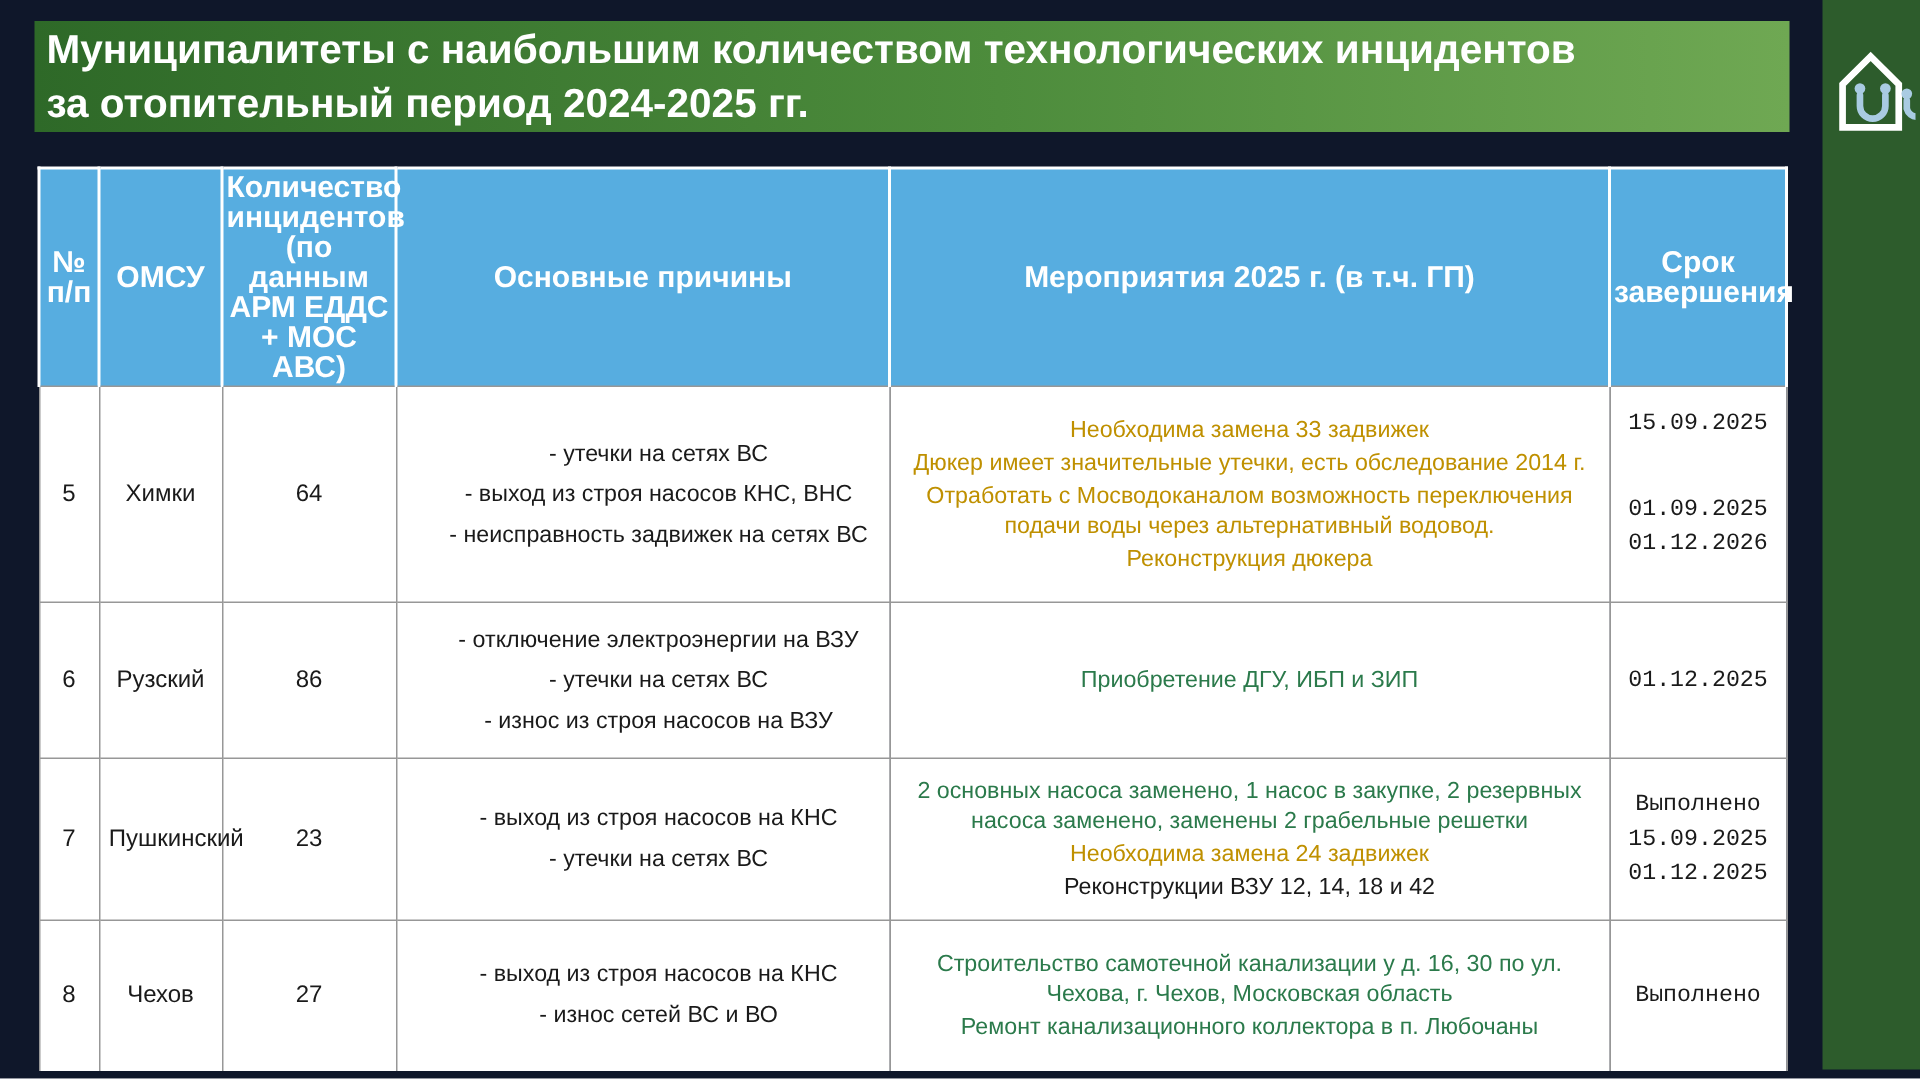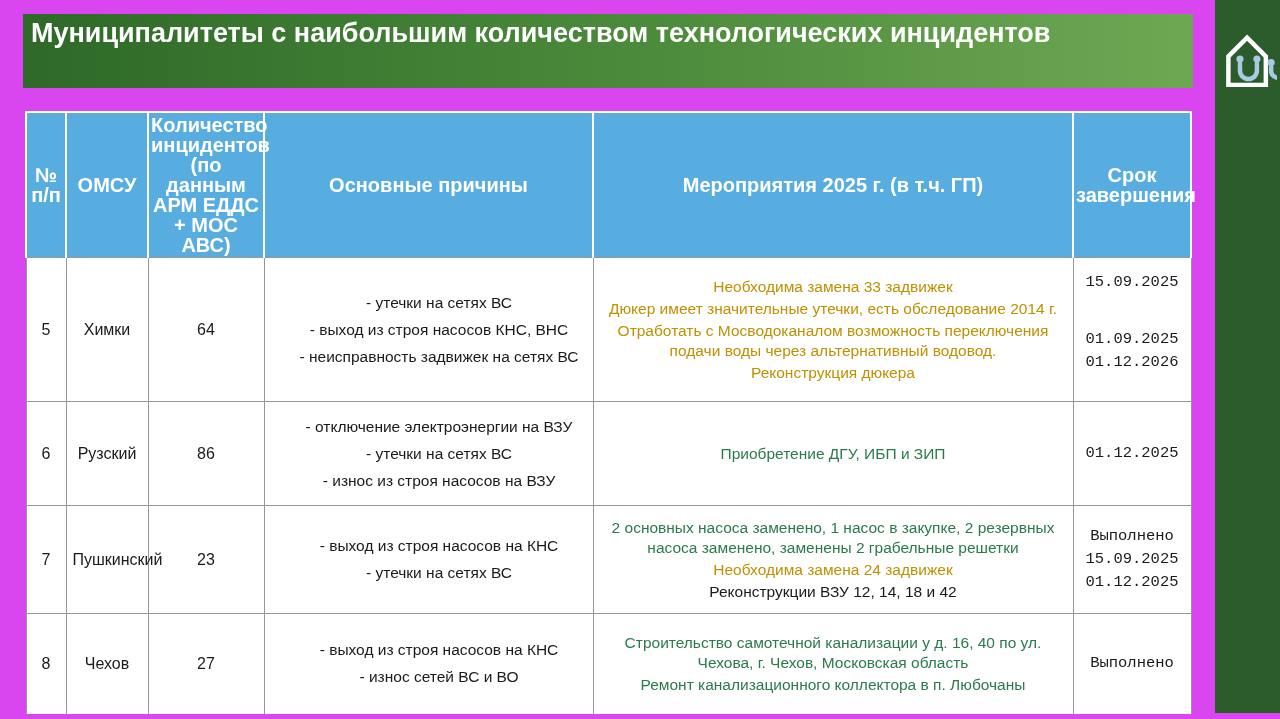--- a/index.html
+++ b/index.html
@@ -1,19 +1,19 @@
 <!DOCTYPE html>
 <html><head>
 <meta charset="utf-8">
 <style>
   * { margin: 0; padding: 0; box-sizing: border-box; }
   html, body { width: 1280px; height: 719px; background: #fff; overflow: hidden; }
   body { font-family: "Liberation Sans", sans-serif; }
 
-  .slide { position: relative; width: 1280px; height: 719px; background: #d946ef; }
+  .slide { position: relative; width: 1280px; height: 719px; background: #0f172a; }
 
   
   .banner {
     position: absolute; left: 23px; top: 14px; width: 1170px; height: 74px;
     background: linear-gradient(to right, #2e6928 0%, #4d8c3c 55%, #6fa853 100%);
     color: #ffffff; font-weight: bold; font-size: 27px; line-height: 36px;
     padding: 1px 6px 0 8px;
   }
 
   
@@ -54,20 +54,21 @@
   td.dl-top { vertical-align: top; padding-top: 12px; }
   td.dl-top .gap-big { margin-top: 36px; }
 </style>
 </head>
 <body>
 
 <div class="slide">
 
   <div class="banner">
     <div>Муниципалитеты с наибольшим количеством технологических инцидентов</div>
+    <div>за отопительный период 2024-2025 гг.</div>
   </div>
 
   <div class="strip">
     <svg class="logo" viewBox="0 0 64 74">
       <path d="M10 34 L31 13 L52 34 L52 66 L10 66 Z" fill="none" stroke="#ffffff" stroke-width="5" stroke-linejoin="miter"></path>
       <path d="M23 42 v8 a9.5 9.5 0 0 0 19 0 v-8" fill="none" stroke="#a9cbe2" stroke-width="5" stroke-linecap="round"></path>
       <circle cx="23" cy="37" r="4" fill="#a9cbe2"></circle>
       <circle cx="42" cy="37" r="4" fill="#a9cbe2"></circle>
       <path d="M58 46 v6 a8 8 0 0 0 8 6" fill="none" stroke="#a9cbe2" stroke-width="5" stroke-linecap="round"></path>
       <circle cx="58" cy="41" r="4" fill="#a9cbe2"></circle>
@@ -154,21 +155,21 @@
 
     <tr class="last" style="height:100px;">
       <td>8</td>
       <td>Чехов</td>
       <td>27</td>
       <td class="causes">
         <div>- выход из строя насосов на КНС</div>
         <div>- износ сетей ВС и ВО</div>
       </td>
       <td class="measures">
-        <p class="txt-green">Строительство самотечной канализации у д. 16, 40 по ул. Чехова, г. Чехов, Московская область</p>
+        <p class="txt-green">Строительство самотечной канализации у д. 16, 30 по ул. Чехова, г. Чехов, Московская область</p>
         <p class="txt-green">Ремонт канализационного коллектора в п. Любочаны</p>
       </td>
       <td class="deadline">
         <div>Выполнено</div>
       </td>
     </tr>
   </tbody>
     </table>
 
 </div>

